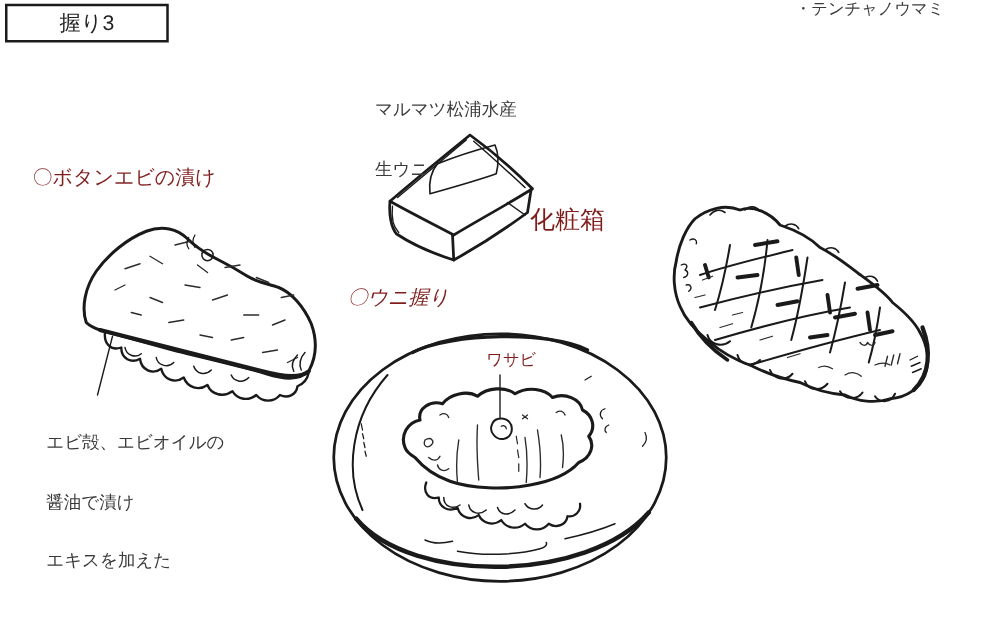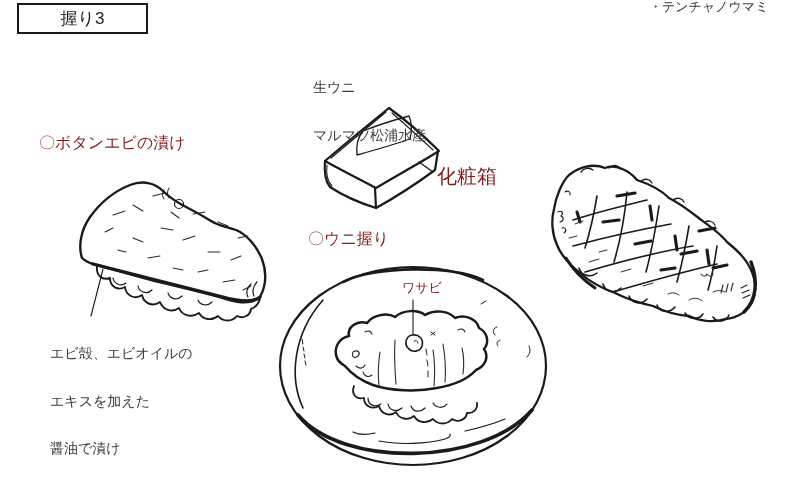--- a/index.html
+++ b/index.html
@@ -1,19 +1,19 @@
 <!DOCTYPE html>
 <html><head>
 <meta charset="utf-8">
 <style>
   html,body { margin:0; padding:0; background:#ffffff; }
   .canvas {
     position:relative; width:788px; height:500px; background:#ffffff;
     font-family:"Liberation Sans","DejaVu Sans",sans-serif;
-    color:#3a3a3a; overflow:hidden;margin-left:13px;
+    color:#3a3a3a; overflow:hidden;
   }
   .sketch-svg { position:absolute; left:0; top:0; width:800px; height:500px; }
   .label { position:absolute; white-space:pre; line-height:1.0; }
   .title-box {
     position:absolute; left:4px; top:3px; width:127px; height:27px;
     border:2px solid #1a1a1a; display:flex; align-items:center; justify-content:center;
     font-size:17px; color:#222222; background:#ffffff;
   }
   .note-block div { line-height:19.5px; }
   .origin-block div { line-height:20px; }
@@ -103,32 +103,32 @@
     </g>
   </svg>
 
   <div class="title-box">
     <span>握り3</span>
   </div>
 
   <div class="label fs13" style="left:636px; top:0;">・テンチャノウマミ</div>
 
   <div class="label origin-block fs14" style="left:300px; top:49px;">
+    <div>マルマツ松浦水産</div>
     <div>生ウニ</div>
-    <div>マルマツ松浦水産</div>
   </div>
 
   <div class="label fs15 ink" style="left:424px; top:166px;">化粧箱</div>
 
   <div class="label fs16 ink" style="left:26px; top:135px;">〇ボタンエビの漬け</div>
 
   <div class="label note-block fs14" style="left:37px; top:316px;">
     <div>エビ殻、エビオイルの</div>
+    <div>醤油で漬け</div>
     <div>エキスを加えた</div>
-    <div>醤油で漬け</div>
   </div>
 
-  <div class="label fs16 ink" style="left:295px; top:231px;">〇ウニ握り</div>
+  <div class="label fs16 ink" style="left:278px; top:231px;font-style:italic;">〇ウニ握り</div>
 
   <div class="label fs13 ink" style="left:389px; top:281px;">ワサビ</div>
 
 
 </div>
 
 </body></html>

